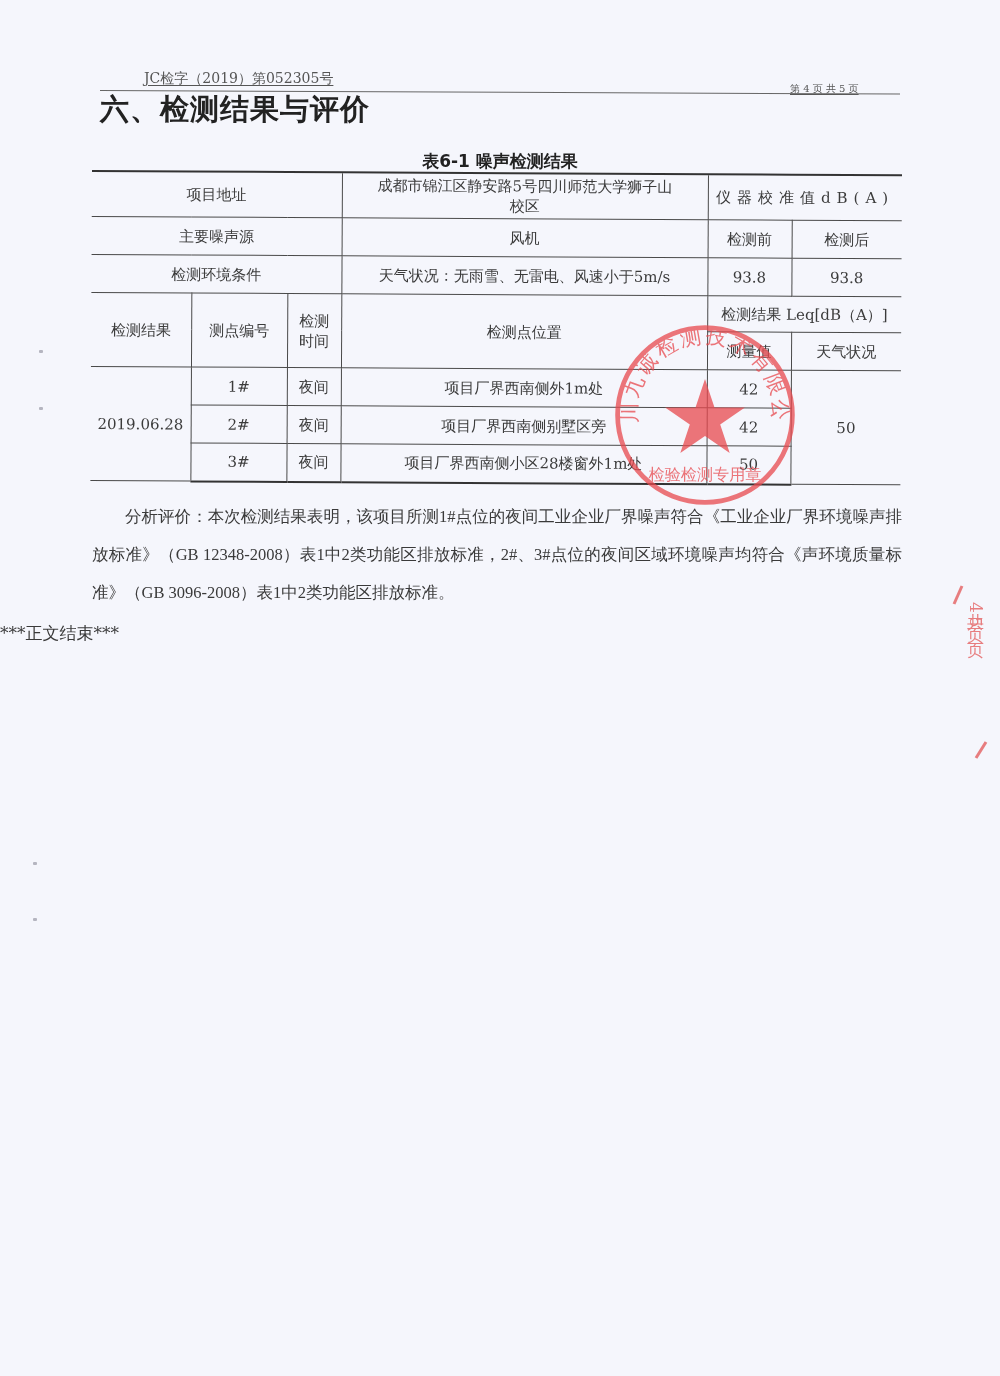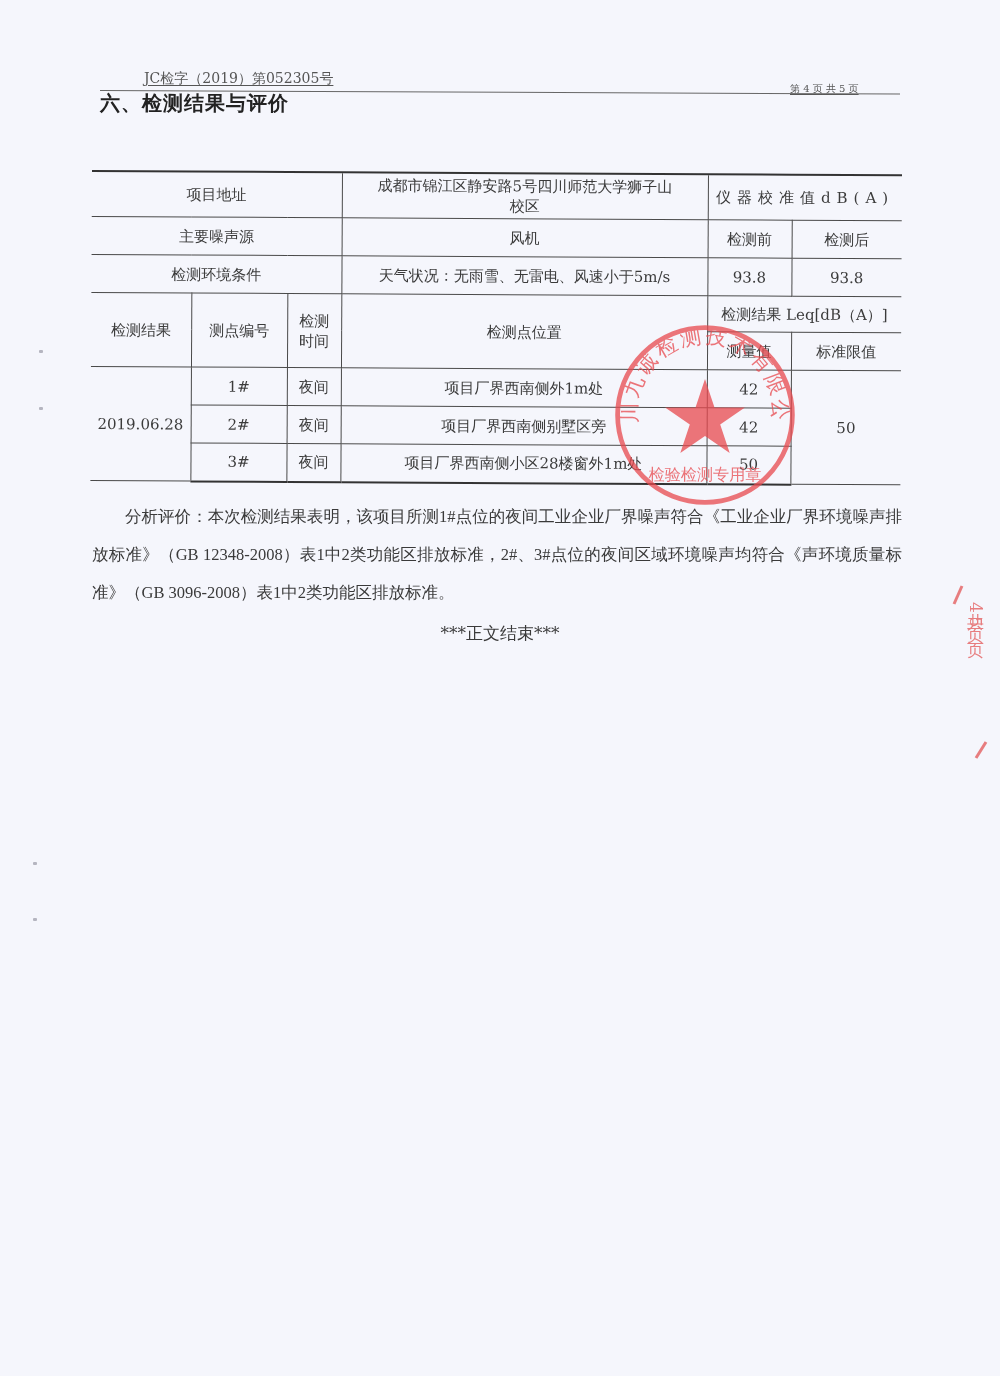--- a/index.html
+++ b/index.html
@@ -22,21 +22,21 @@
     font-size: 10px; color: #555;
     text-decoration: underline; text-underline-offset: 2px;
   }
   .hdr-line {
     position: absolute; left: 100px; top: 90px; width: 800px; height: 1px;
     background: #666; transform: rotate(0.25deg); transform-origin: left;
   }
   .section-title {
     position: absolute; left: 100px; top: 90px;
     font-family: "DejaVu Sans", "Liberation Sans", sans-serif;
-    font-size: 20px; font-weight: bold; color: #222; letter-spacing: 1px;
+    font-size: 29px; font-weight: bold; color: #222; letter-spacing: 1px;
   }
   .table-title {
     position: absolute; left: 0; width: 1000px; top: 150px; text-align: center;
     font-family: "DejaVu Sans", "Liberation Sans", sans-serif;
     font-size: 17px; font-weight: bold; color: #222;
   }
 
   table.result {
     position: absolute; left: 92px; top: 170px; width: 810px;
     border-collapse: collapse; transform: rotate(0.3deg); transform-origin: left top;
@@ -51,21 +51,21 @@
   table.result td.nl { border-left: none; }
   table.result td.nr { border-right: none; }
   .spaced { letter-spacing: 6px; margin-left: 41px; }
 
   .analysis {
     position: absolute; left: 92px; top: 498px; width: 810px;
     font-size: 16.5px; line-height: 38px; color: #3a3a3a;
     text-indent: 2em; text-align: justify; font-family: Liberation Serif, serif;
   }
   .end-mark {
-    position: absolute; left: 0; width: 1000px; top: 622px; text-align: center;
+    position: absolute; left: 0; width: 1000px; top: 622px; 
     font-size: 17px; color: #3a3a3a;
   }
 
   .seal {
     position: absolute; left: 610px; top: 320px; width: 190px; height: 190px;
     opacity: 0.75; pointer-events: none;
   }
   .side-stamp {
     position: absolute; left: 948px; top: 582px; width: 44px; height: 180px;
     opacity: 0.7; pointer-events: none;
@@ -81,20 +81,21 @@
 <body>
 
 <div class="page">
 
   <div class="hdr-left">JC检字（2019）第052305号</div>
   <div class="hdr-right">第 4 页 共 5 页</div>
   <div class="hdr-line"></div>
 
   <div class="section-title">六、检测结果与评价</div>
 
+  <div class="table-title">表6-1 噪声检测结果</div>
 
   <table class="result">
     <colgroup>
       <col style="width:100px">
       <col style="width:96px">
       <col style="width:54px">
       <col style="width:366px">
       <col style="width:84px">
       <col style="width:110px">
     </colgroup>
@@ -124,21 +125,21 @@
       <td rowspan="2">测点编号</td>
       <td rowspan="2">
         <div>检测</div>
         <div>时间</div>
       </td>
       <td rowspan="2">检测点位置</td>
       <td colspan="2" class="nr">检测结果 Leq[dB（A）]</td>
     </tr>
     <tr style="height:38px">
       <td>测量值</td>
-      <td class="nr">标准限值</td>
+      <td class="nr">天气状况</td>
     </tr>
     <tr style="height:38px">
       <td rowspan="3" class="nl">2019.06.28</td>
       <td>1#</td>
       <td>夜间</td>
       <td>项目厂界西南侧外1m处</td>
       <td>42</td>
       <td rowspan="3" class="nr">50</td>
     </tr>
     <tr style="height:38px">

